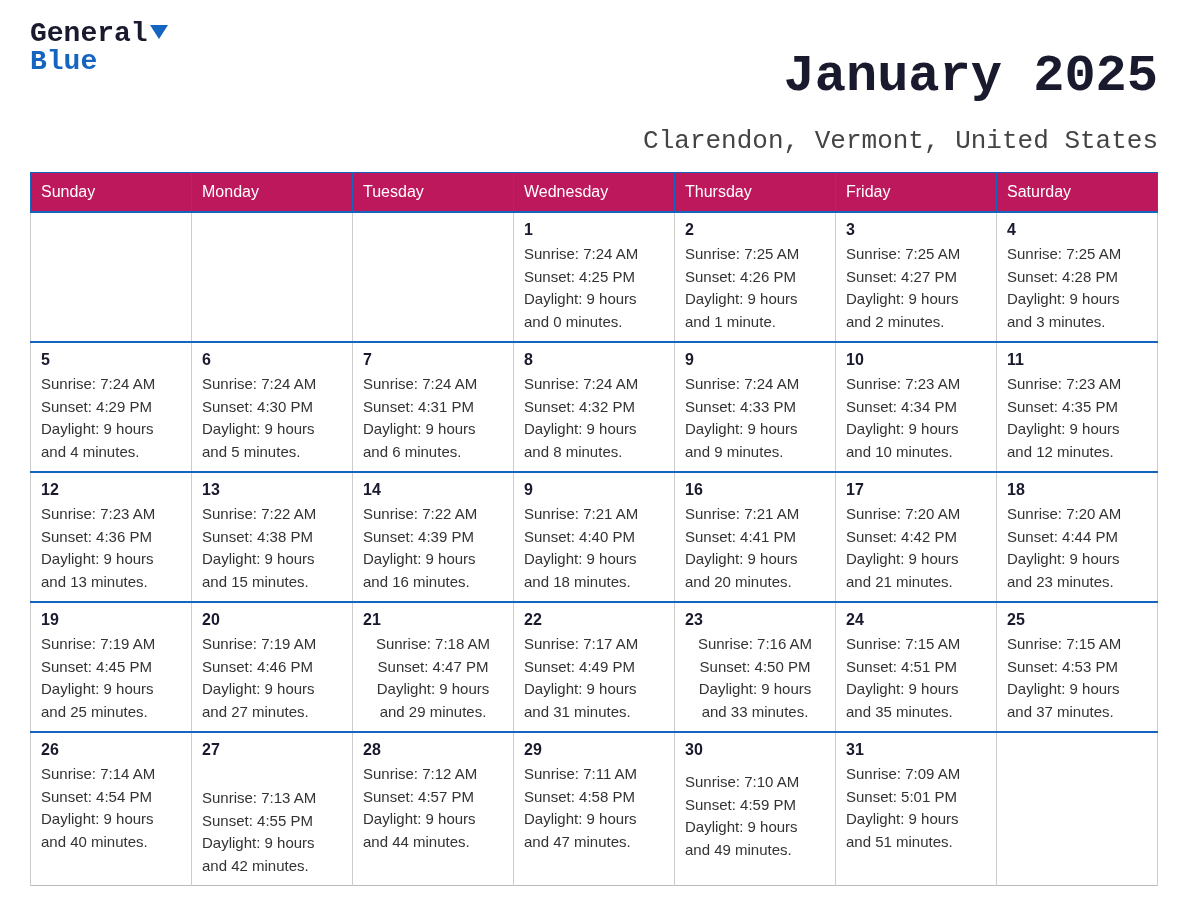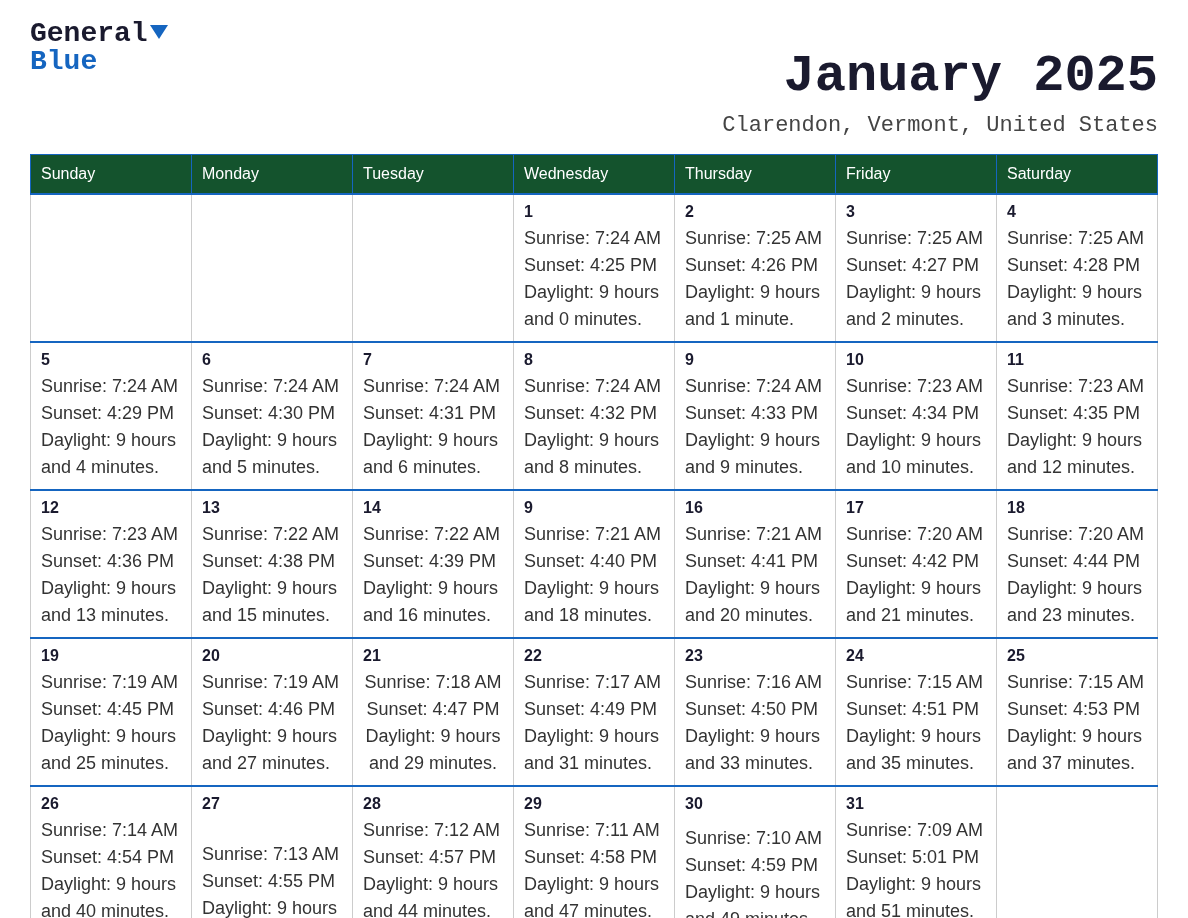--- a/index.html
+++ b/index.html
@@ -51,31 +51,31 @@
       text-align: right;
     }
     .main-title {
       font-size: 52px;
       font-weight: bold;
       color: #1a1a2e;
       line-height: 1.1;
       margin-top: 28px;
     }
     .subtitle {
-      font-size: 22px;
+      font-size: 26px;
       color: #444;
-      margin-top: 8px;
+      margin-top: 21px;
     }
     .calendar {
       width: 100%;
       border-collapse: collapse;
       border: 1px solid #bbb;
     }
     .calendar th {
-      background-color: #14532d;
+      background-color: #be185d;
       color: #fff;
       font-size: 16px;
       font-weight: normal;
       padding: 10px 10px;
       text-align: left;
       border: 1px solid #1565c0;
     }
     .calendar td {
       vertical-align: top;
       padding: 8px 10px;
@@ -94,21 +94,21 @@
     .calendar tbody tr:not(:last-child) td {
       border-bottom: none;
     }
     .day-number {
       font-size: 16px;
       font-weight: bold;
       color: #1a1a2e;
       margin-bottom: 4px;
     }
     .day-info {
-      font-size: 18px;
+      font-size: 15px;
       line-height: 1.5;
       color: #333;
     }
     .empty-cell {
       background: #fff;
     }
   </style>
 </head>
 <body>
 
@@ -298,21 +298,21 @@
         </td>
         <td>
           <div class="day-number">22</div>
           <div class="day-info" style="white-space: pre-line;">Sunrise: 7:17 AM
 Sunset: 4:49 PM
 Daylight: 9 hours
 and 31 minutes.</div>
         </td>
         <td>
           <div class="day-number">23</div>
-          <div class="day-info" style="white-space: pre-line;">Sunrise: 7:16 AM
+          <div class="day-info" style="white-space: pre-line; text-align: center;">Sunrise: 7:16 AM
 Sunset: 4:50 PM
 Daylight: 9 hours
 and 33 minutes.</div>
         </td>
         <td>
           <div class="day-number">24</div>
           <div class="day-info" style="white-space: pre-line;">Sunrise: 7:15 AM
 Sunset: 4:51 PM
 Daylight: 9 hours
 and 35 minutes.</div>

